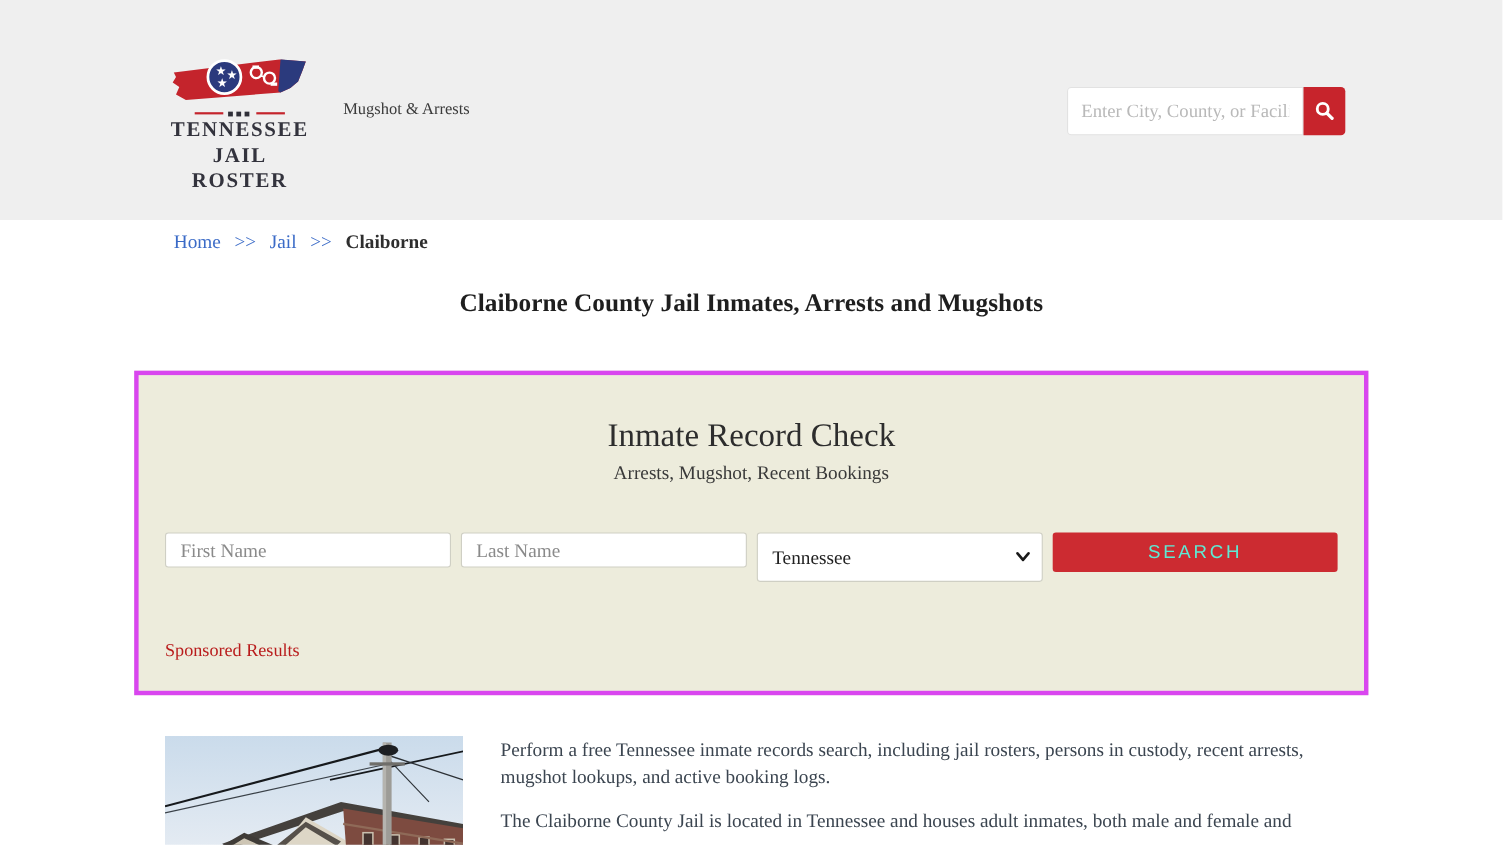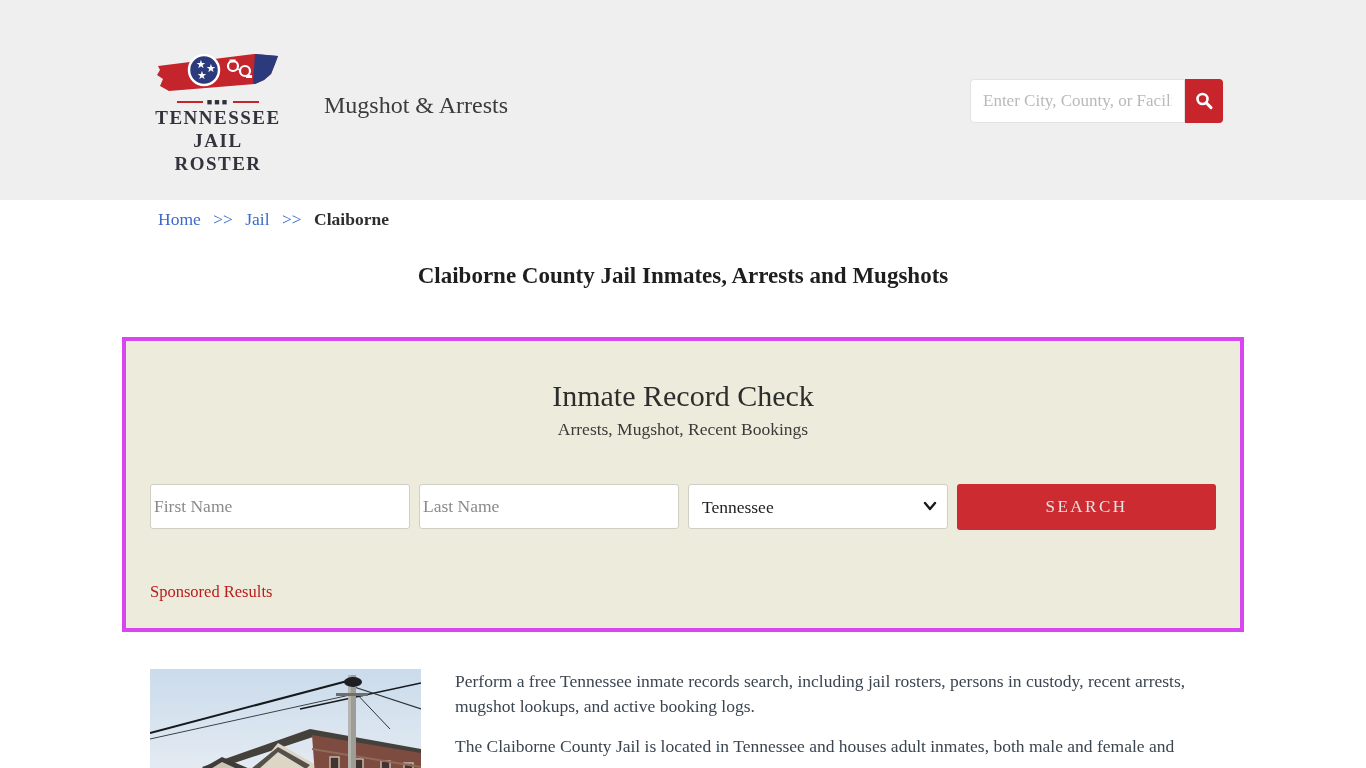--- a/index.html
+++ b/index.html
@@ -8,21 +8,21 @@
   .page { position:relative; width:1366px; height:768px; overflow:hidden; }
 
   
   .header { position:relative; width:1366px; height:200px; background:#efefef; }
   .logo { position:absolute; left:153px; top:50px; width:130px; text-align:center; cursor:pointer; }
   .logo-divider { display:flex; align-items:center; justify-content:center; gap:4px; margin:3px 0 2px; }
   .logo-divider .bar { height:2px; background:#c4242c; }
   .logo-divider .bar.l { width:26px; } .logo-divider .bar.r { width:26px; }
   .logo-divider .dots { font-size:9px; color:#2f2f38; letter-spacing:2px; line-height:6px; }
   .logo-name { font-weight:bold; color:#33333d; font-size:19px; letter-spacing:1.5px; line-height:1.2; }
-  .tagline { position:absolute; left:324px; top:92px; font-size:24px; color:#3b3b3b; }
+  .tagline { position:absolute; left:312px; top:92px; font-size:15px; color:#3b3b3b; }
 
   .nav { position:absolute; left:530px; top:77px; display:flex; gap:3px; }
   .nav-btn { position:relative; border:none; background:transparent; padding:0 24px; height:45px;
              font-family:"Liberation Serif",serif; font-size:17.5px; color:#fff; cursor:pointer; }
   .nav-btn::before { content:""; position:absolute; inset:0; background:#c7242c; border-radius:9px;
              transform:perspective(120px) rotateX(-6deg); box-shadow:0 2px 2px rgba(0,0,0,0.35); }
   .nav-btn span { position:relative; }
 
   .hsearch { position:absolute; left:970px; top:79px; display:flex; }
   .hsearch input { width:215px; height:44px; border:1px solid #e2e2e2; border-radius:4px 0 0 4px;
@@ -37,30 +37,30 @@
   .breadcrumb .sep { color:#3b6bc7; margin:0 8px; }
   .breadcrumb .current { color:#2e2e2e; font-weight:bold; }
   h1.page-title { margin-top:33px; text-align:center; font-size:23px; font-weight:bold; color:#1e1e1e; }
 
   
   .panel { width:1122px; margin:48px auto 0; background:#edecdc; border:4px solid #d946ef;
            min-height:295px; padding:38px 24px 24px; }
   .panel h2 { text-align:center; font-size:30px; font-weight:normal; color:#2d2d2d; }
   .panel .sub { text-align:center; font-size:17.5px; color:#3a3a3a; margin-top:6px; }
   .form-row { display:flex; gap:9px; margin-top:44px; }
-  .form-row input { width:260px; height:45px; border:1px solid #cfcfc4; border-radius:3px; background:#fff;
-           padding:0 3px; font-family:"Liberation Serif",serif; font-size:17.5px; color:#444; }
+  .form-row input { width:260px; height:32px; border:1px solid #cfcfc4; border-radius:3px; background:#fff;
+           padding:0 13px; font-family:"Liberation Serif",serif; font-size:17.5px; color:#444; }
   .form-row input::placeholder { color:#8a8a8a; }
   .select-wrap { position:relative; width:260px; }
   .select-wrap select { width:260px; height:45px; border:1px solid #cfcfc4; border-radius:3px; background:#fff;
            padding:0 13px; font-family:"Liberation Serif",serif; font-size:17.5px; color:#222;
            appearance:none; -webkit-appearance:none; cursor:pointer; }
   .select-wrap .chev { position:absolute; right:11px; top:16px; pointer-events:none; }
-  .btn-search { width:259px; height:46px; border:none; border-radius:3px; background:#cc2b31; color:#e5e5e5;
-           font-family:Liberation Serif, serif; font-size:17px; letter-spacing:2.5px; cursor:pointer; }
+  .btn-search { width:259px; height:36px; border:none; border-radius:3px; background:#cc2b31; color:#5eead4;
+           font-family:Liberation Sans, sans-serif; font-size:17px; letter-spacing:2.5px; cursor:pointer; }
   .sponsored { margin-top:52px; font-size:16.5px; color:#b91c1c; }
 
   
   .content-row { display:flex; margin:37px 0 0 150px; gap:34px; }
   .photo { width:271px; height:120px; flex-shrink:0; overflow:hidden; }
   .copy { width:786px; color:#3b4550; font-size:17.5px; line-height:1.42; }
   .copy p + p { margin-top:15px; }
 </style>
 </head>
 <body>

